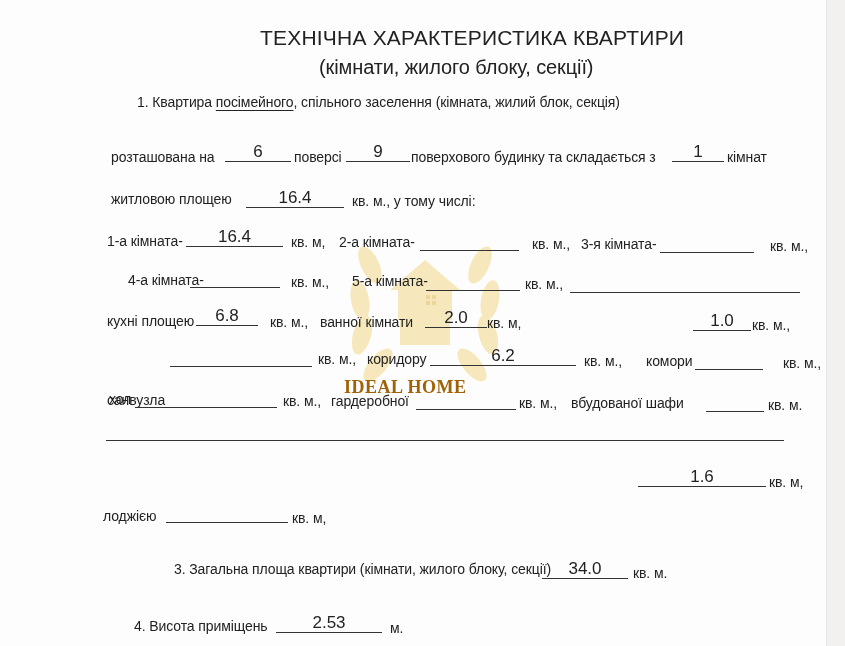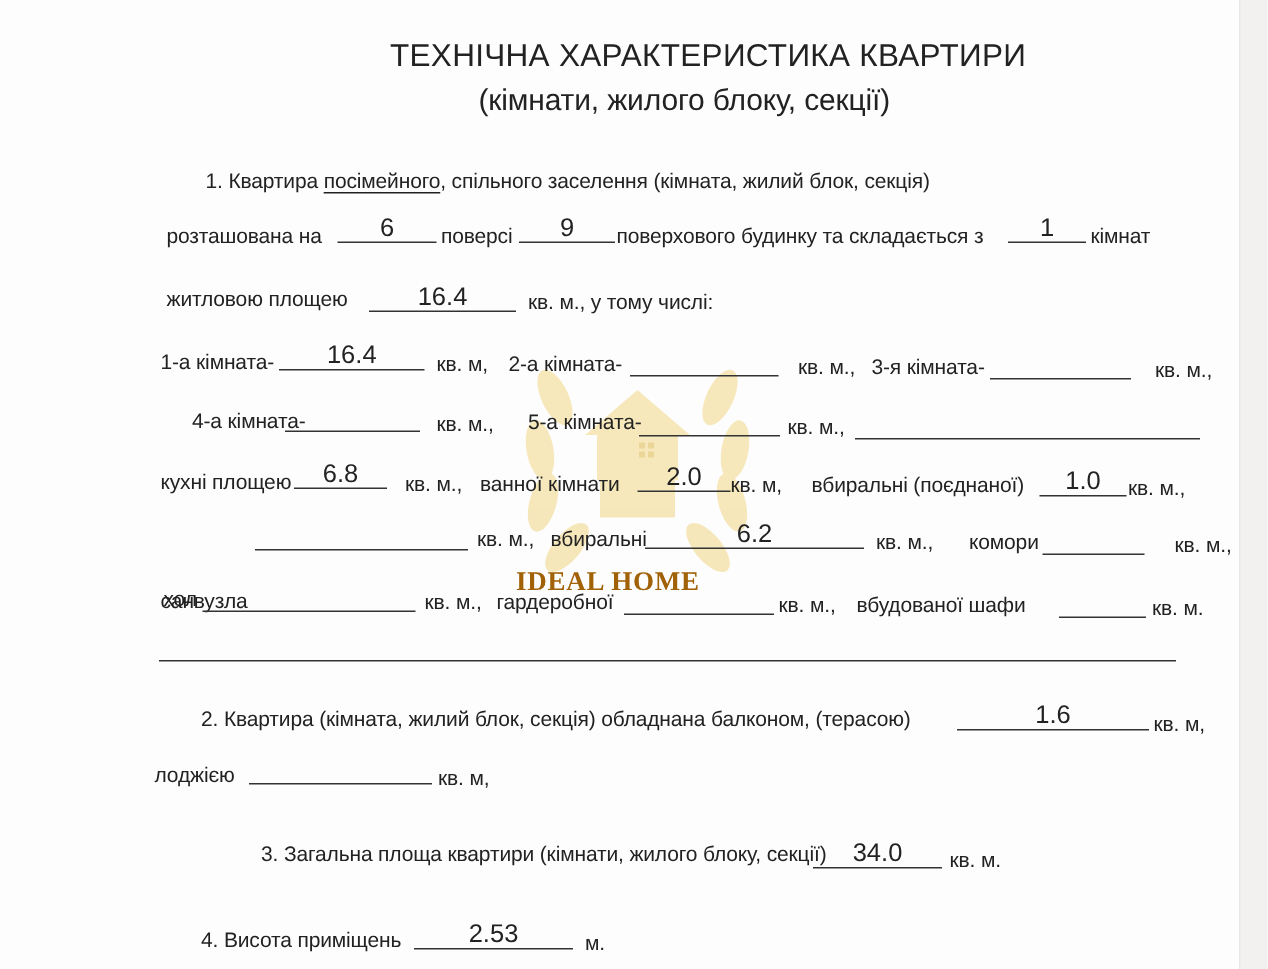--- a/index.html
+++ b/index.html
@@ -45,21 +45,21 @@
         <rect x="102" y="70" width="4" height="4"></rect>
       <rect x="96" y="76" width="4" height="4"></rect>
         <rect x="102" y="76" width="4" height="4"></rect>
     </g>
   </svg>
   <div class="wm-text">IDEAL HOME</div>
 
   <div class="t subtitle" style="left:319px; top:56px;">(кімнати, жилого блоку, секції)</div>
   <div class="t title" style="left:260px; top:26px;">ТЕХНІЧНА ХАРАКТЕРИСТИКА КВАРТИРИ</div>
 
-  <div class="t" style="left:137px; top:112px;">
+  <div class="t" style="left:137px; top:94px;">
     <span>1. Квартира</span>
     <span class="ul">посімейного</span><span>, спільного заселення (кімната, жилий блок, секція)</span>
   </div>
 
   <div class="t" style="left:111px; top:149px;">розташована на</div>
   <div class="blank" style="left:225px; top:143px; width:66px;">6</div>
   <div class="t" style="left:294px; top:149px;">поверсі</div>
   <div class="blank" style="left:346px; top:143px; width:64px;">9</div>
   <div class="t" style="left:411px; top:149px;">поверхового будинку та складається з</div>
   <div class="blank" style="left:672px; top:143px; width:52px;">1</div>
@@ -86,47 +86,45 @@
   <div class="blank" style="left:426px; top:272px; width:94px;"></div>
   <div class="t" style="left:525px; top:276px;">кв. м.,</div>
   <div class="blank" style="left:570px; top:274px; width:230px;"></div>
 
   <div class="t" style="left:107px; top:313px;">кухні площею</div>
   <div class="blank" style="left:196px; top:307px; width:62px;">6.8</div>
   <div class="t" style="left:270px; top:314px;">кв. м.,</div>
   <div class="t" style="left:320px; top:314px;">ванної кімнати</div>
   <div class="blank" style="left:425px; top:309px; width:62px;">2.0</div>
   <div class="t" style="left:487px; top:315px;">кв. м,</div>
-  <div class="t" style="left:541px; top:315px;">вбиральні (поєднаної)</div>
   <div class="blank" style="left:693px; top:312px; width:58px;">1.0</div>
   <div class="t" style="left:752px; top:317px;">кв. м.,</div>
 
   <div class="t" style="left:107px; top:348px;margin-top:44px;">санвузла</div>
   <div class="blank" style="left:170px; top:348px; width:142px;"></div>
   <div class="t" style="left:318px; top:351px;">кв. м.,</div>
-  <div class="t" style="left:367px; top:351px;">вбиральні</div>
+  <div class="t" style="left:367px; top:351px;">коридору</div>
   <div class="blank" style="left:430px; top:347px; width:146px;text-align:center;">6.2</div>
   <div class="t" style="left:584px; top:353px;">кв. м.,</div>
   <div class="t" style="left:646px; top:353px;">комори</div>
   <div class="blank" style="left:695px; top:351px; width:68px;"></div>
   <div class="t" style="left:783px; top:355px;">кв. м.,</div>
 
   <div class="t" style="left:109px; top:391px;">хол</div>
   <div class="blank" style="left:135px; top:389px; width:142px;"></div>
   <div class="t" style="left:283px; top:393px;">кв. м.,</div>
   <div class="t" style="left:331px; top:393px;">гардеробної</div>
   <div class="blank" style="left:416px; top:391px; width:100px;"></div>
   <div class="t" style="left:519px; top:395px;">кв. м.,</div>
   <div class="t" style="left:571px; top:395px;">вбудованої шафи</div>
   <div class="blank" style="left:706px; top:393px; width:58px;"></div>
   <div class="t" style="left:768px; top:397px;">кв. м.</div>
 
   <div class="rule" style="left:106px; top:440px; width:678px;"></div>
 
-  <div class="t" style="left:134px; top:471px;">2.  Квартира (кімната, жилий блок, секція) обладнана балконом, (терасою)</div>
   <div class="blank" style="left:638px; top:468px; width:128px;">1.6</div>
   <div class="t" style="left:769px; top:474px;">кв. м,</div>
   <div class="t" style="left:103px; top:508px;">лоджією</div>
   <div class="blank" style="left:166px; top:504px; width:122px;"></div>
   <div class="t" style="left:292px; top:510px;">кв. м,</div>
 
   <div class="t" style="left:134px; top:561px;margin-left:40px;">3. Загальна площа квартири   (кімнати, жилого блоку, секції)</div>
   <div class="blank" style="left:542px; top:560px; width:86px;">34.0</div>
   <div class="t" style="left:633px; top:565px;">кв. м.</div>
 

